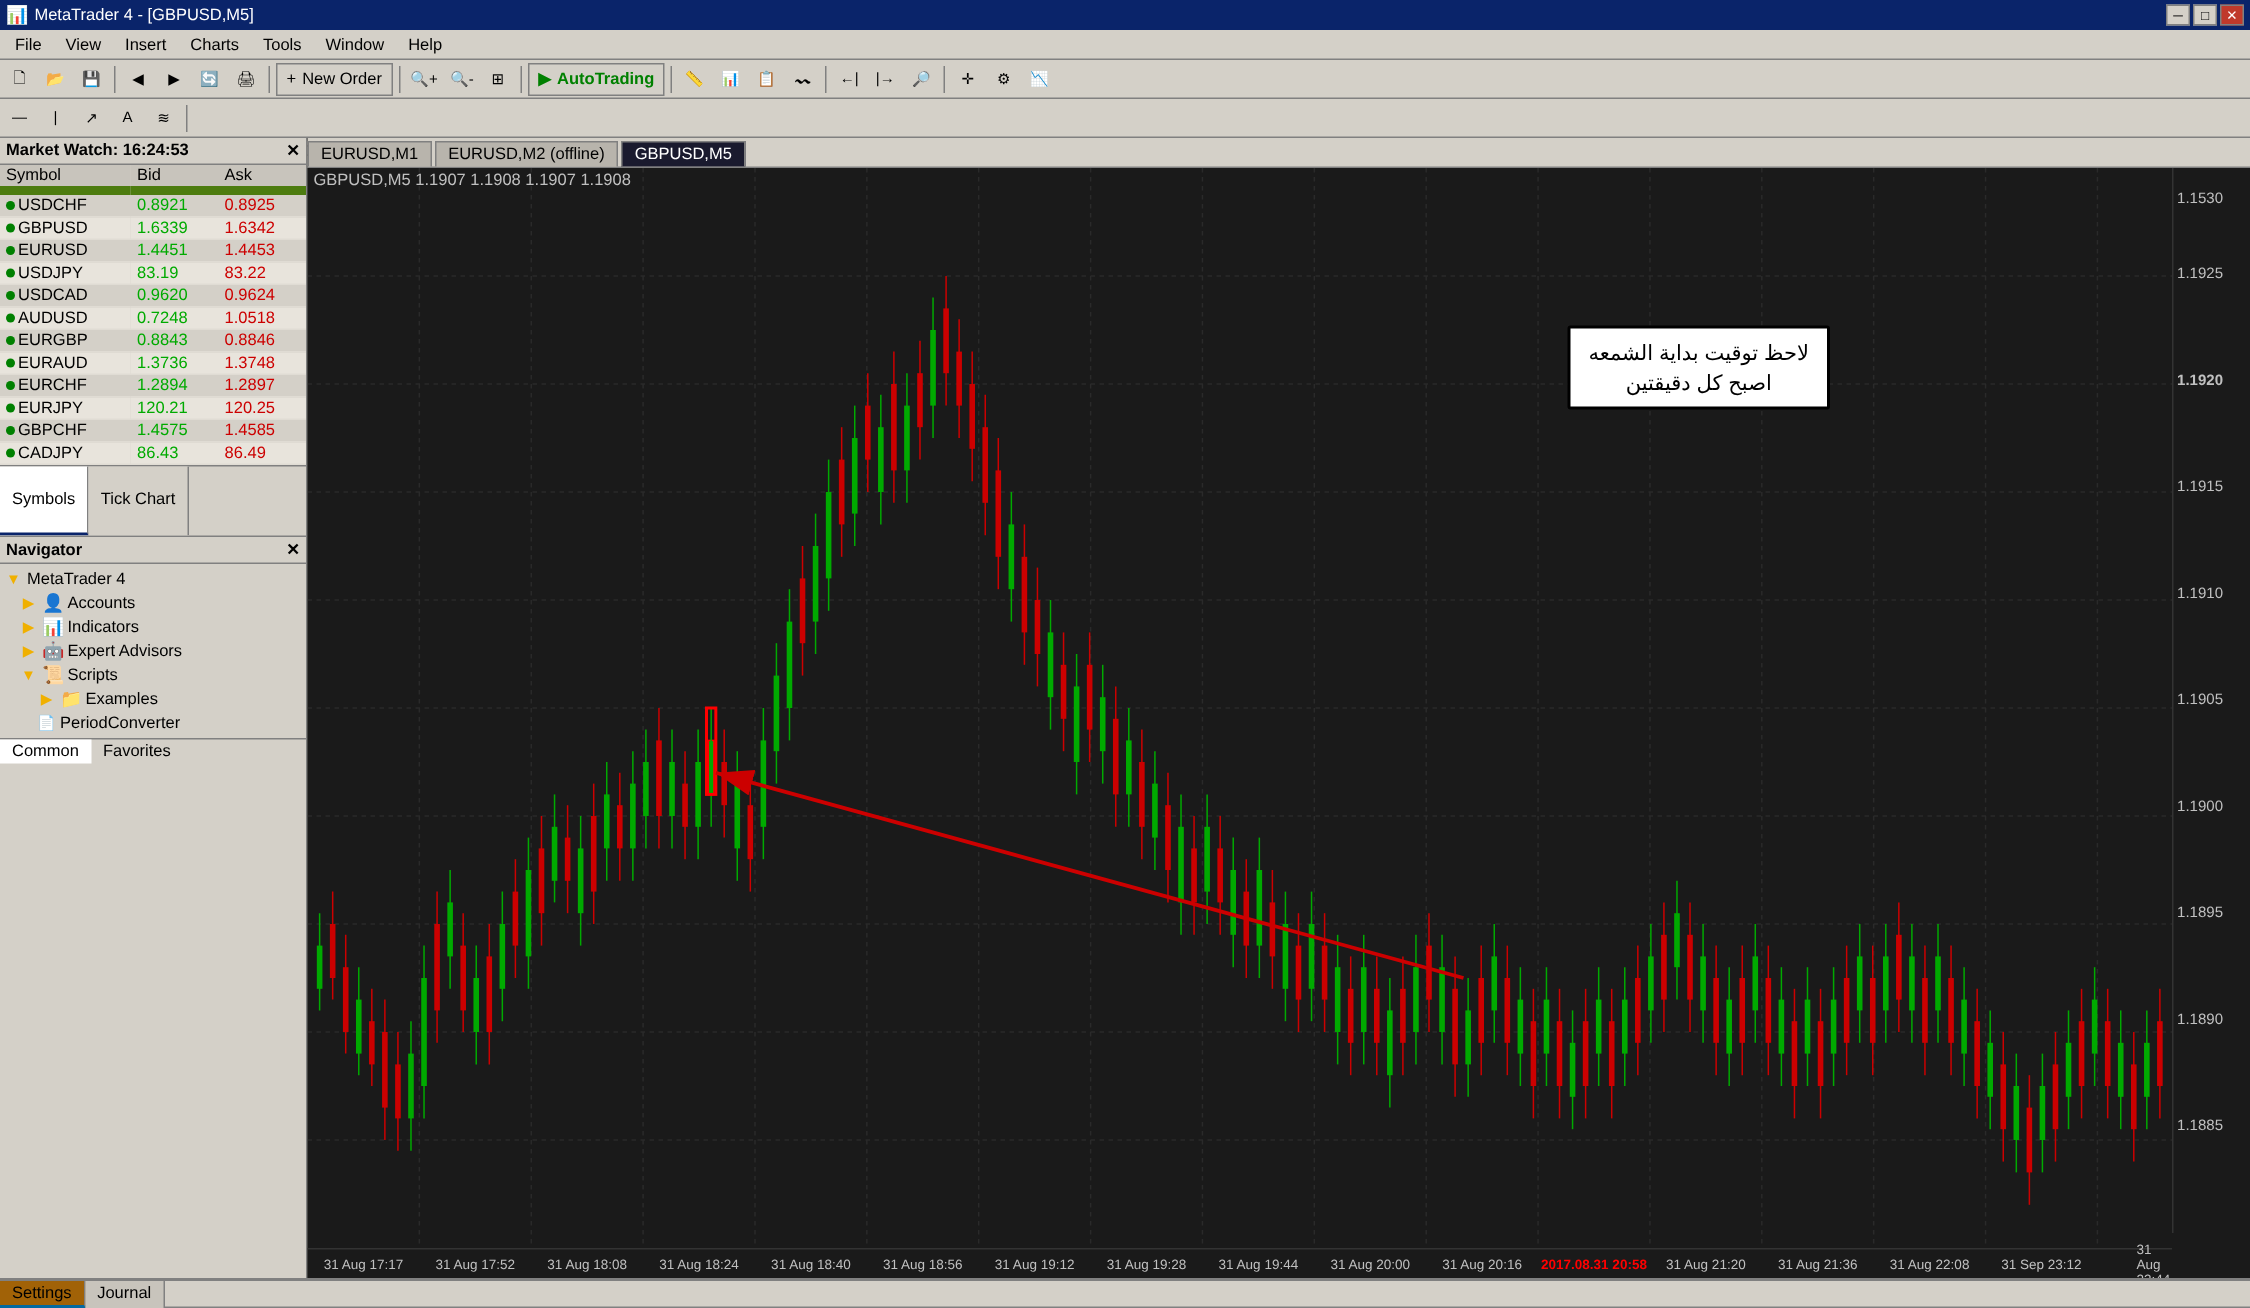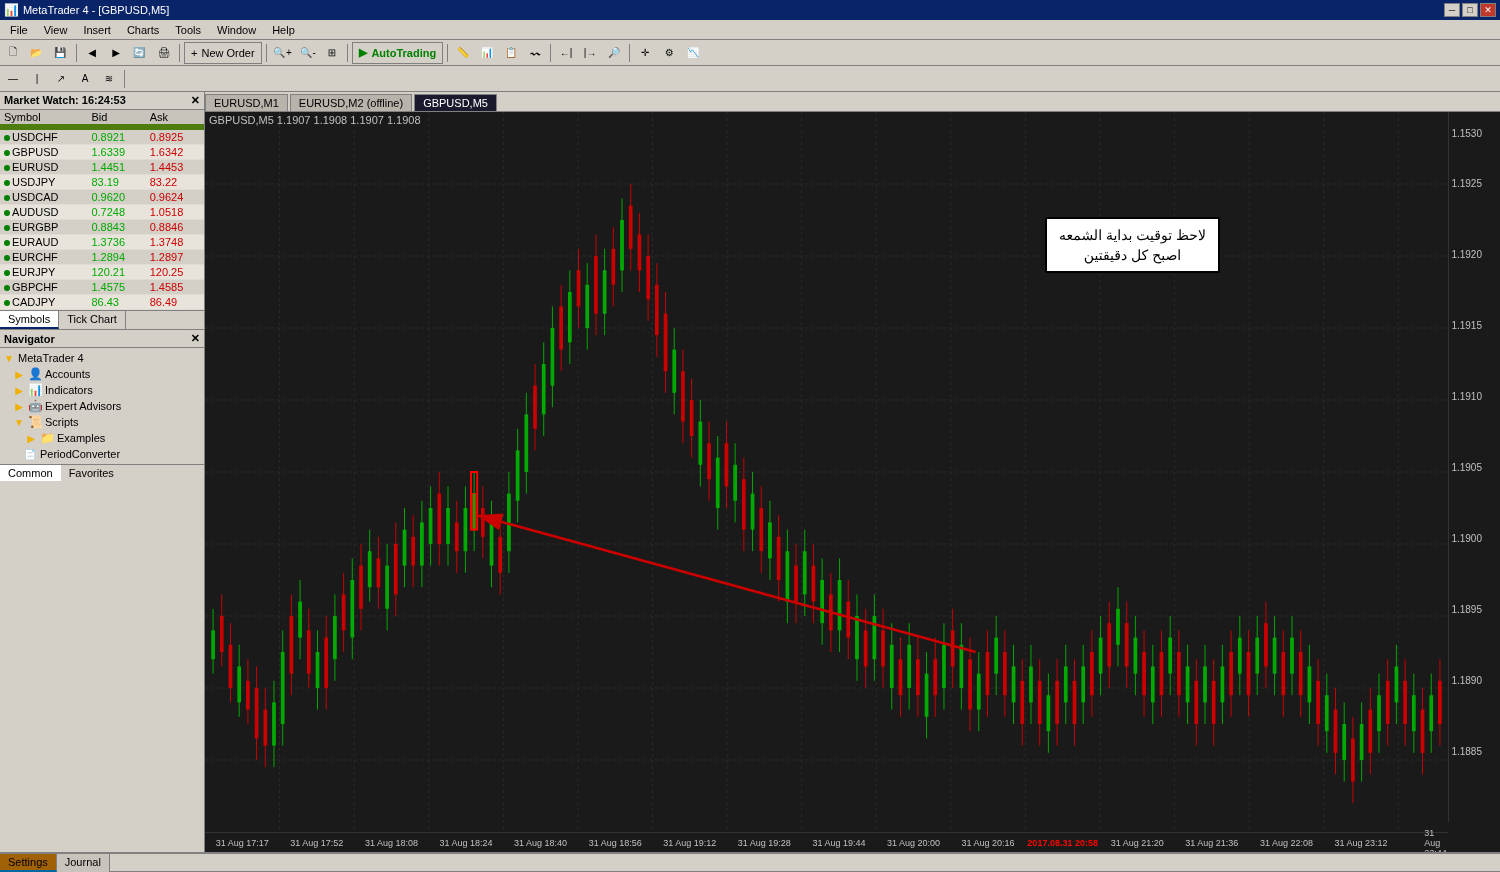--- a/index.html
+++ b/index.html
@@ -31,21 +31,21 @@
 
     
     #market-watch { flex: 0 0 auto; border-bottom: 1px solid #808080; }
     #market-watch-header { background: #d4d0c8; padding: 2px 4px; font-size: 11px; font-weight: bold; border-bottom: 1px solid #808080; display: flex; justify-content: space-between; gap: 46px; }
     .mw-table { width: 100%; font-size: 11px; border-collapse: collapse; }
     .mw-table th { background: #c8c4bc; padding: 1px 4px; text-align: left; border-bottom: 6px solid #4d7c0f; font-weight: normal; }
     .mw-table td { padding: 1px 4px; border-bottom: 1px solid #e0dcd4; }
     .mw-table tr:nth-child(even) { background: #e8e4dc; }
     .dot { display: inline-block; width: 6px; height: 6px; border-radius: 50%; background: green; margin-right: 2px; }
     .mw-tabs { display: flex; border-top: 1px solid #808080; }
-    .mw-tab { padding: 2px 8px; cursor: pointer; border-right: 1px solid #808080; font-size: 11px; background: #d4d0c8; }
+    .mw-tab { padding: 16px 8px; cursor: pointer; border-right: 1px solid #808080; font-size: 11px; background: #d4d0c8; }
     .mw-tab.active { background: #fff; border-bottom: 2px solid #0a246a; }
 
     
     #navigator { flex: 1; overflow: auto; }
     #nav-header { background: #d4d0c8; padding: 2px 4px; font-size: 11px; font-weight: bold; border-bottom: 1px solid #808080; display: flex; justify-content: space-between; align-items: center; }
     .nav-tree { padding: 2px 0; }
     .nav-item { display: flex; align-items: center; padding: 1px 2px; cursor: pointer; font-size: 11px; }
     .nav-indent1 { padding-left: 12px; }
     .nav-indent2 { padding-left: 24px; }
     .nav-icon { width: 14px; height: 14px; margin-right: 2px; display: inline-flex; align-items: center; justify-content: center; font-size: 10px; }
@@ -638,21 +638,21 @@
       </svg>
 
       <div id="callout" style="left:840px; top:105px; width:175px;">
         <div style="font-size:14px; margin-bottom:4px;">لاحظ توقيت بداية الشمعه</div>
         <div style="font-size:14px;">اصبح كل دقيقتين</div>
       </div>
 
       <div id="price-scale">
         <div class="price-label" style="top:3%;">1.1530</div>
         <div class="price-label" style="top:10%;">1.1925</div>
-        <div class="price-label" style="top:20%;">1.1920</div>
+        <div class="price-label" style="top:20%;font-weight:bold;">1.1920</div>
         <div class="price-label" style="top:30%;">1.1915</div>
         <div class="price-label" style="top:40%;">1.1910</div>
         <div class="price-label" style="top:50%;">1.1905</div>
         <div class="price-label" style="top:60%;">1.1900</div>
         <div class="price-label" style="top:70%;">1.1895</div>
         <div class="price-label" style="top:80%;">1.1890</div>
         <div class="price-label" style="top:90%;">1.1885</div>
       </div>
 
       <div id="time-scale">
@@ -664,21 +664,21 @@
         <span class="time-label" style="left:33%;">31 Aug 18:56</span>
         <span class="time-label" style="left:39%;">31 Aug 19:12</span>
         <span class="time-label" style="left:45%;">31 Aug 19:28</span>
         <span class="time-label" style="left:51%;">31 Aug 19:44</span>
         <span class="time-label" style="left:57%;">31 Aug 20:00</span>
         <span class="time-label" style="left:63%;">31 Aug 20:16</span>
         <span class="time-label" style="left:69%; color:#ff0000; font-weight:bold;">2017.08.31 20:58</span>
         <span class="time-label" style="left:75%;">31 Aug 21:20</span>
         <span class="time-label" style="left:81%;">31 Aug 21:36</span>
         <span class="time-label" style="left:87%;">31 Aug 22:08</span>
-        <span class="time-label" style="left:93%;">31 Aug 23:12</span>
+        <span class="time-label" style="left:93%;">31 Sep 23:12</span>
         <span class="time-label" style="left:99%;">31 Aug 23:44</span>
       </div>
     </div>
   </div>
 </div>
 
 <div id="bottom-panel">
   <div id="tester-tabs">
     <div class="tester-tab active">Settings</div>
     <div class="tester-tab">Journal</div>

